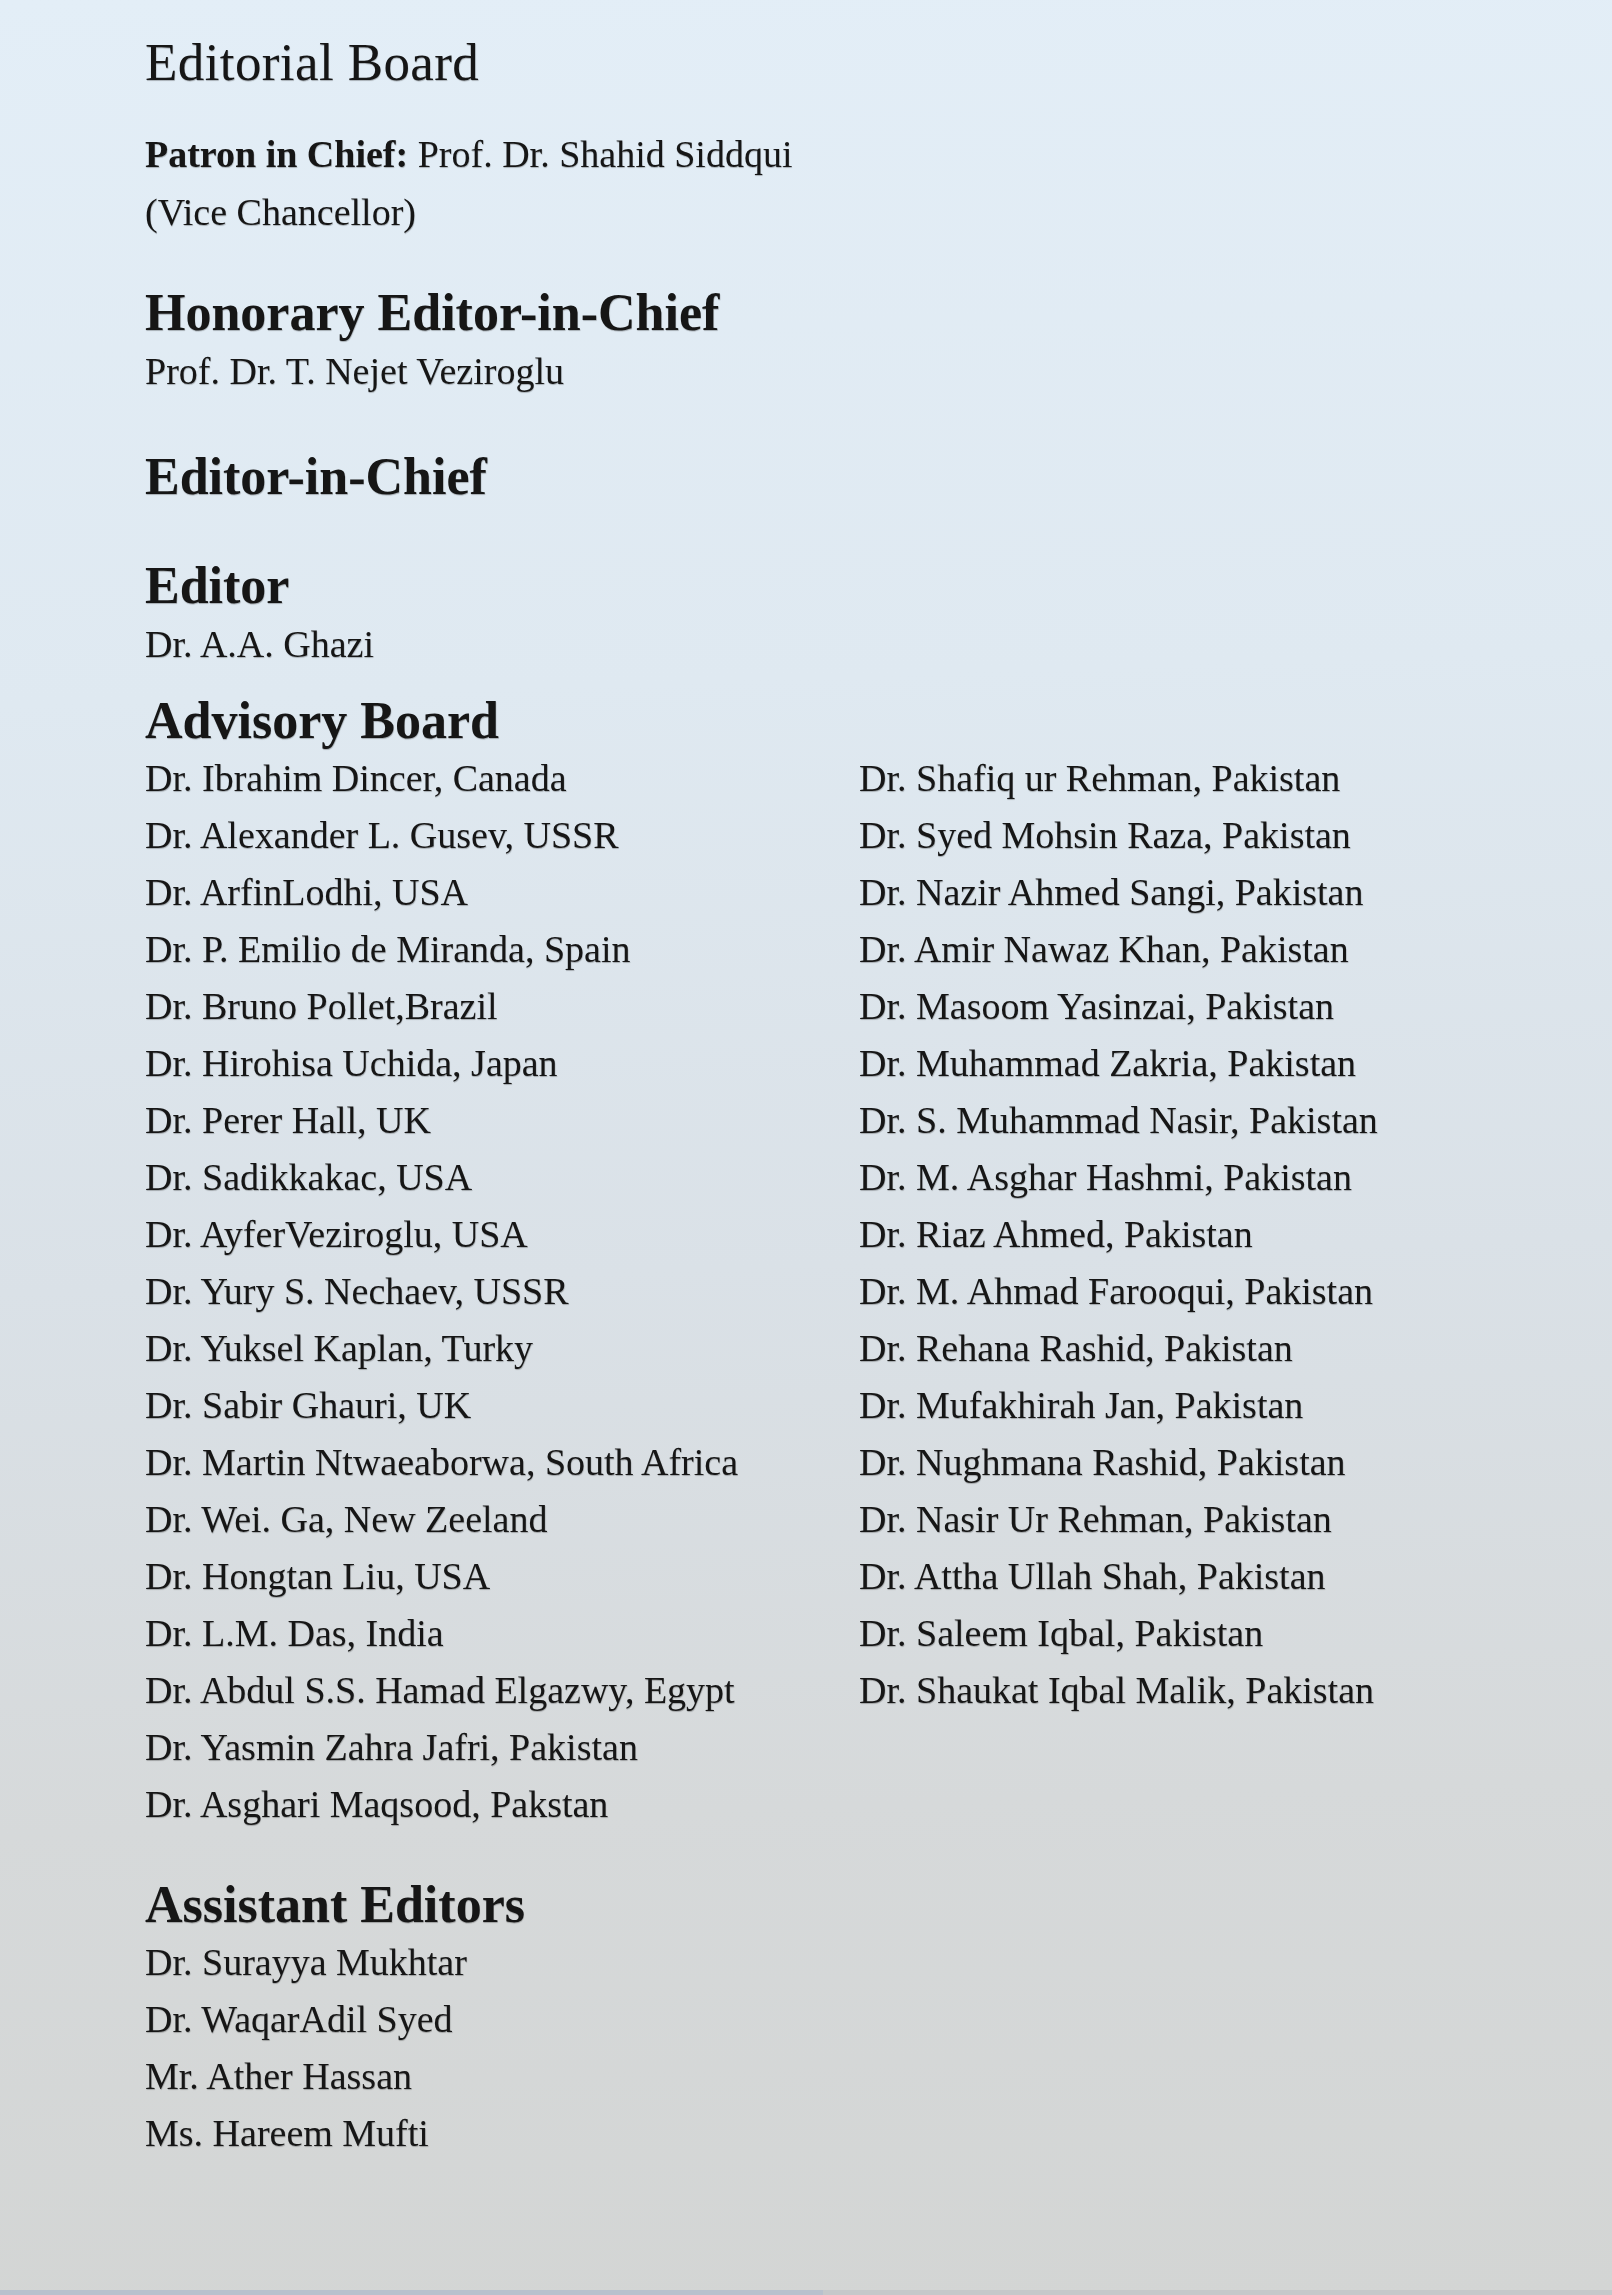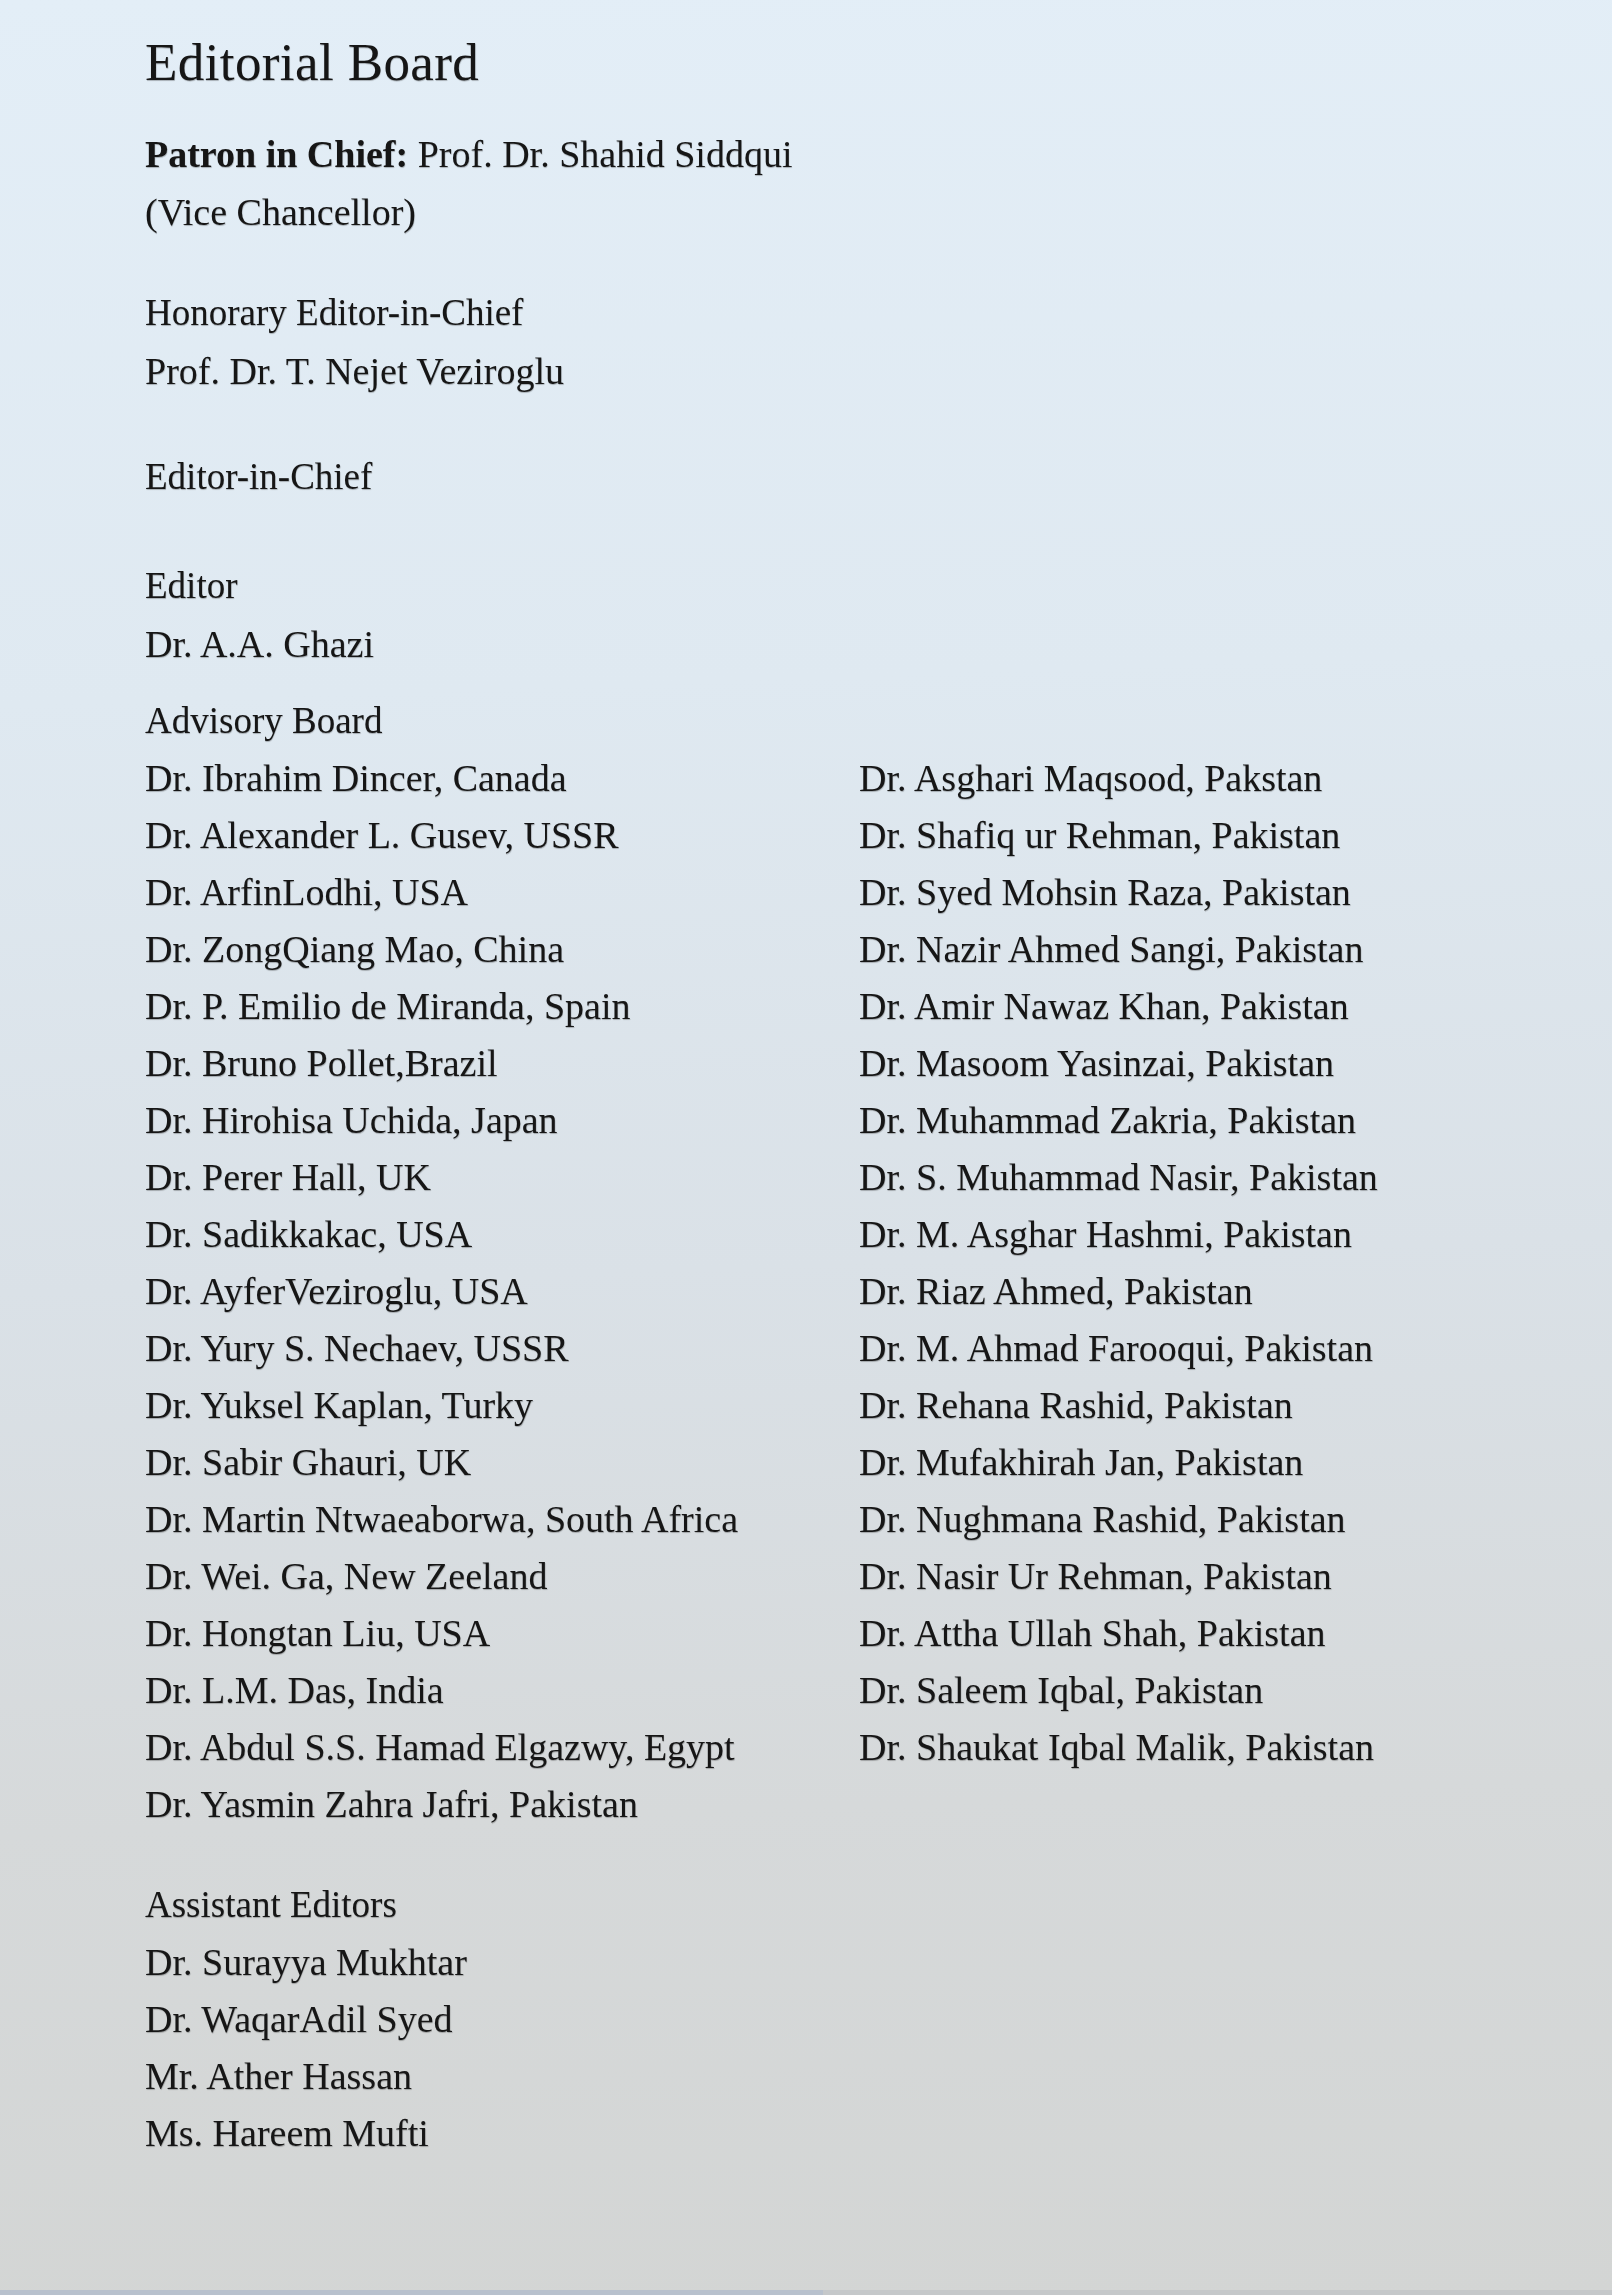--- a/index.html
+++ b/index.html
@@ -35,22 +35,22 @@
     font-weight: normal;
     letter-spacing: 0.4px;
   }
   .line {
     margin: 0;
     font-size: 38px;
     line-height: 58px;
     white-space: nowrap;
   }
   .heading {
-    font-size: 37px;
-    font-weight: normal;
+    font-size: 52px;
+    font-weight: bold;
   }
   .b { font-weight: bold; text-align: right; }
 
   .block-patron    { margin-top: 34px; }
   .block-honorary  { margin-top: 43px; }
   .block-eic       { margin-top: 48px; }
   .block-editor    { margin-top: 51px; }
   .block-advisory  { margin-top: 19px; }
   .block-assistant { margin-top: 43px; }
 
@@ -115,21 +115,20 @@
     <p class="line heading">Editor</p>
     <p class="line">Dr. A.A. Ghazi</p>
   </div>
 
   <div class="block-advisory">
     <p class="line heading">Advisory Board</p>
     <div class="advisory-grid">
       <div class="member">Dr. Ibrahim Dincer, Canada</div>
       <div class="member">Dr. Alexander L. Gusev, USSR</div>
       <div class="member">Dr. ArfinLodhi, USA</div>
-      <div class="member">Dr. ZongQiang Mao, China</div>
       <div class="member">Dr. P. Emilio de Miranda,  Spain</div>
       <div class="member">Dr. Bruno Pollet,Brazil</div>
       <div class="member">Dr. Hirohisa Uchida, Japan</div>
       <div class="member">Dr. Perer Hall, UK</div>
       <div class="member">Dr. Sadikkakac, USA</div>
       <div class="member">Dr. AyferVeziroglu, USA</div>
       <div class="member">Dr. Yury S. Nechaev, USSR</div>
       <div class="member">Dr. Yuksel Kaplan, Turky</div>
       <div class="member">Dr. Sabir Ghauri, UK</div>
       <div class="member">Dr. Martin Ntwaeaborwa, South Africa</div>

